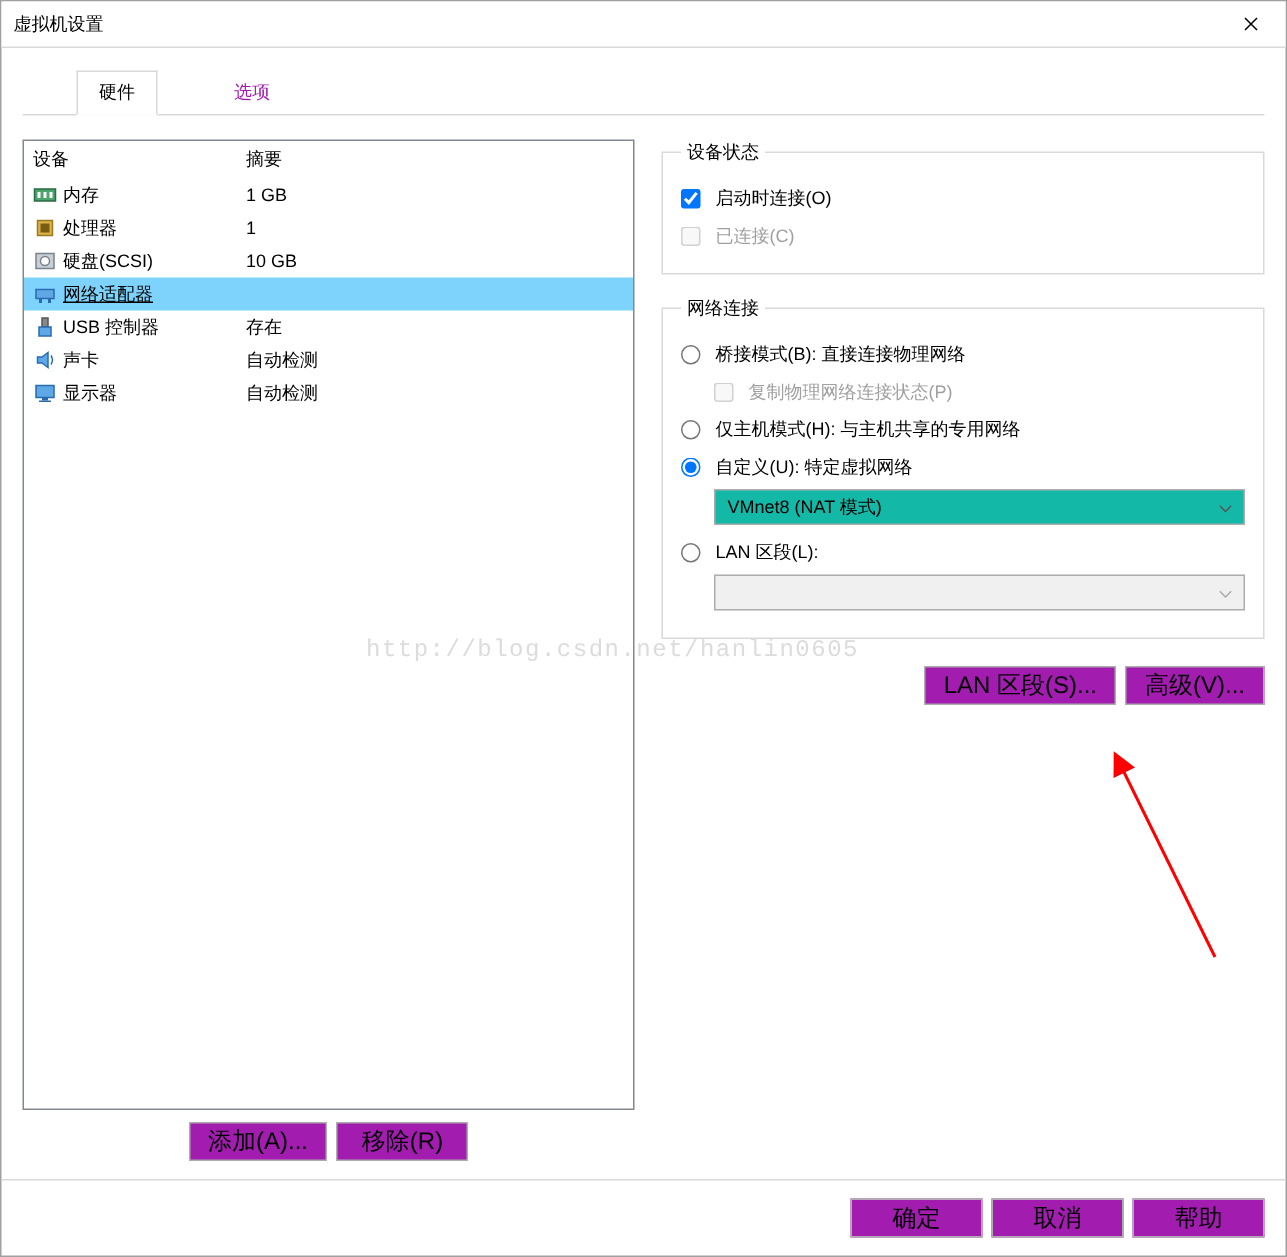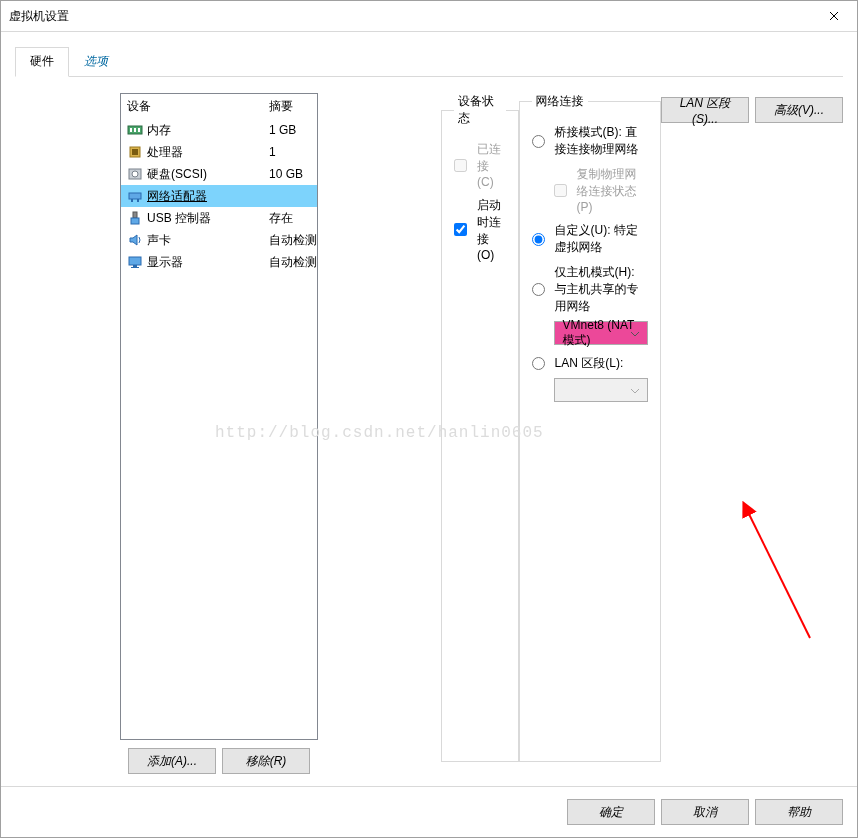--- a/index.html
+++ b/index.html
@@ -52,41 +52,41 @@
     border-bottom: 1px solid #d9d9d9;
   }
   .tab {
     padding: 5px 14px 6px;
     border: 1px solid transparent;
     border-bottom: none;
     margin-right: 0px;
     cursor: default;
     position: relative;
     top: 1px;
+    margin-left: 36px;
   }
   .tab.active {
     background: #fff;
     border-color: #d9d9d9;
     border-bottom: 1px solid #fff;
   }
-  .tab.inactive { color: #0369a1; font-style: italic; }
+  .tab.inactive { color: #a21caf; }
 
   
   .content {
     display: flex;
     flex: 1;
     padding: 16px 14px 10px 14px;
     gap: 18px;
     min-height: 0;
   }
   .left-pane {
     width: 408px;
     display: flex;
     flex-direction: column;
-    align-items: center;
   }
   .device-list {
     flex: 1;
     border: 1px solid #828790;
     background: #fff;
     overflow: auto;
   }
   .device-list .header {
     display: flex;
     padding: 4px 0 4px 6px;
@@ -118,37 +118,36 @@
   .left-buttons {
     display: flex;
     justify-content: center;
     gap: 6px;
     margin-top: 8px;
     padding-bottom: 2px;
   }
   .btn {
     min-width: 88px;
     height: 26px;
-    background: #e5e5e5;
+    background: #a21caf;
     border: 1px solid #adadad;
     font-family: inherit;
-    font-size: 12px;
+    font-size: 16px;
     padding: 0 12px;
     cursor: default;
     display: inline-flex;
     align-items: center;
     justify-content: center;
-    font-style: italic;
   }
 
   
   .right-pane {
     flex: 1;
     display: flex;
-    flex-direction: row;
+    flex-direction: column;
   }
   fieldset.groupbox {
     border: 1px solid #d9d9d9;
     margin: 0 0 14px 0;
     padding: 10px 12px 12px 12px;
   }
   fieldset.groupbox legend {
     padding: 0 4px;
     font-size: 12px;
   }
@@ -164,21 +163,21 @@
   input[type="checkbox"], input[type="radio"] {
     margin: 0 4px 0 0;
     width: 13px; height: 13px;
     vertical-align: middle;
   }
   .select-box {
     width: calc(100% - 22px);
     margin-left: 22px;
     height: 24px;
     border: 1px solid #adadad;
-    background: #ec4899;
+    background: #14b8a6;
     display: flex;
     align-items: center;
     padding: 0 8px;
     box-sizing: border-box;
     position: relative;
     margin-top: 2px;
     margin-bottom: 6px;
   }
   .select-box.disabled {
     background: #f0f0f0;
@@ -202,21 +201,21 @@
     border-top: 1px solid #d9d9d9;
     padding: 12px 14px;
     display: flex;
     justify-content: flex-end;
     gap: 6px;
   }
 
   
   .watermark {
     position: absolute;
-    left: 215px;
+    left: 244px;
     top: 424px;
     color: #dcdcdc;
     font-size: 16px;
     letter-spacing: 1px;
     font-family: "Courier New", monospace;
     pointer-events: none;
     z-index: 0;
   }
   .outer { position: relative; }
 
@@ -338,51 +337,51 @@
       <div class="left-buttons">
         <button class="btn">添加(A)...</button>
         <button class="btn">移除(R)</button>
       </div>
     </div>
 
     <div class="right-pane">
 
       <fieldset class="groupbox">
         <legend>设备状态</legend>
+        <label class="check-row">
+          <input type="checkbox" checked="" style="">
+          <span>启动时连接(O)</span>
+        </label>
         <label class="check-row disabled">
           <input type="checkbox" disabled="" style="">
           <span>已连接(C)</span>
         </label>
-        <label class="check-row">
-          <input type="checkbox" checked="" style="">
-          <span>启动时连接(O)</span>
-        </label>
       </fieldset>
 
       <fieldset class="groupbox">
         <legend>网络连接</legend>
 
         <label class="radio-row">
           <input type="radio" name="netmode" style="">
           <span>桥接模式(B): 直接连接物理网络</span>
         </label>
         <label class="check-row disabled indent">
           <input type="checkbox" disabled="" style="">
           <span>复制物理网络连接状态(P)</span>
         </label>
 
 
         <label class="radio-row">
+          <input type="radio" name="netmode" style="">
+          <span>仅主机模式(H): 与主机共享的专用网络</span>
+        </label>
+
+        <label class="radio-row">
           <input type="radio" name="netmode" checked="" style="">
           <span>自定义(U): 特定虚拟网络</span>
-        </label>
-
-        <label class="radio-row">
-          <input type="radio" name="netmode" style="">
-          <span>仅主机模式(H): 与主机共享的专用网络</span>
         </label>
         <div class="select-box">
           <span>VMnet8 (NAT 模式)</span>
           <span class="caret">
             <svg width="8" height="5" viewBox="0 0 8 5">
                   <path d="M0 0 L4 4 L8 0" stroke="#555" fill="none"></path>
                 </svg>
           </span>
         </div>
 

